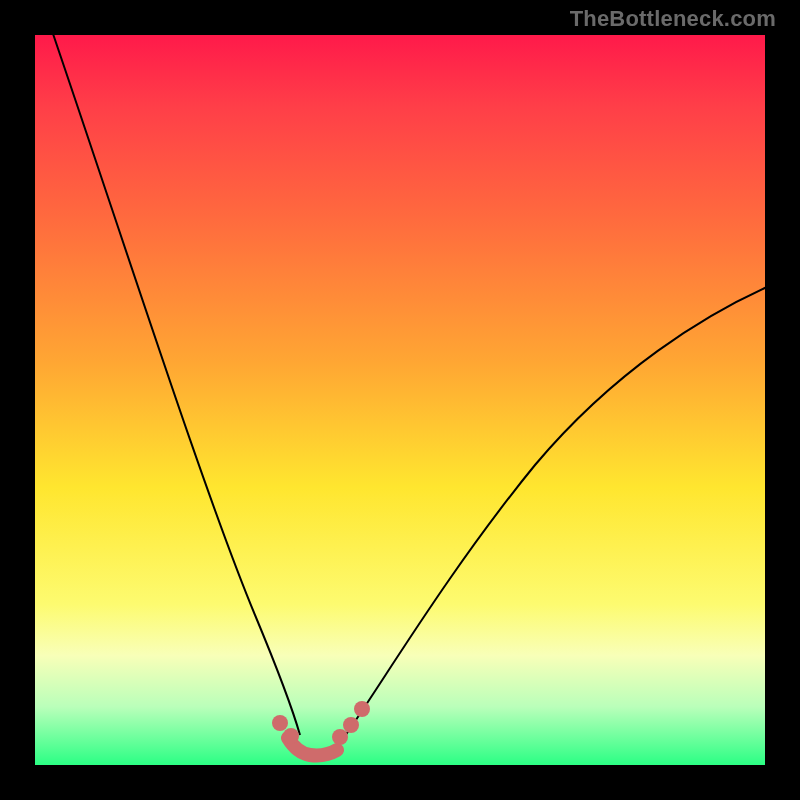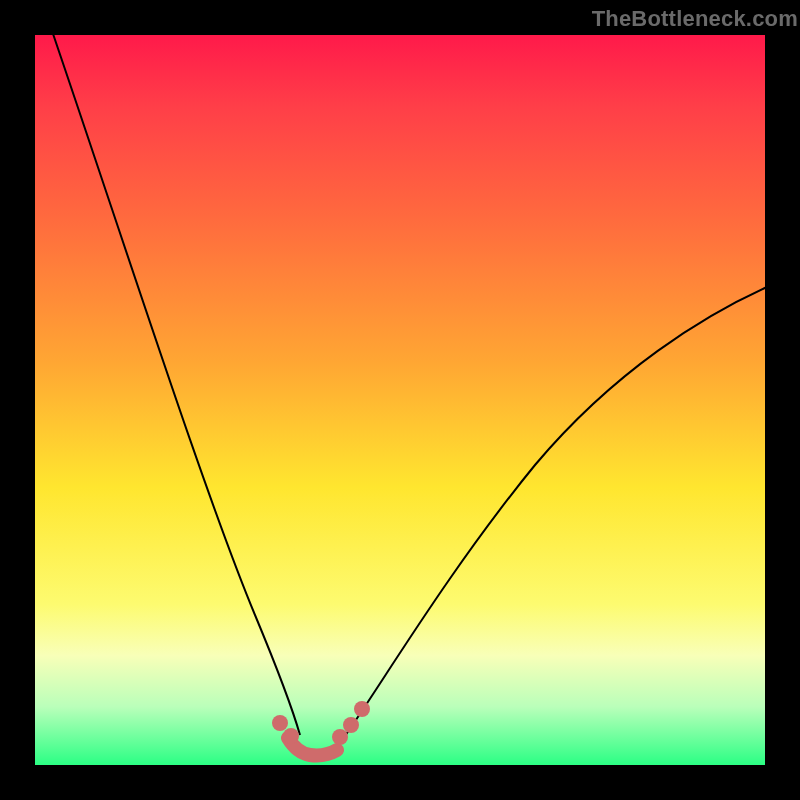--- a/index.html
+++ b/index.html
@@ -24,21 +24,21 @@
       #ffa733 45%,
       #ffe62f 62%,
       #fdfb70 78%,
       #f8ffb8 85%,
       #baffba 92%,
       #2bff84 100%);
   }
   .watermark {
     position: absolute;
     top: 6px;
-    right: 2px;
+    right: 24px;
     font-size: 22px;
     font-weight: 600;
     color: #6a6a6a;
     letter-spacing: 0.2px;
     user-select: none;
   }
   svg.curve {
     position: absolute;
     left: 0;
     top: 0;

